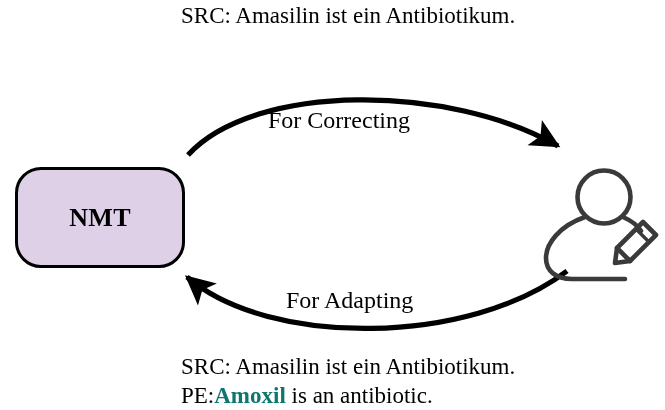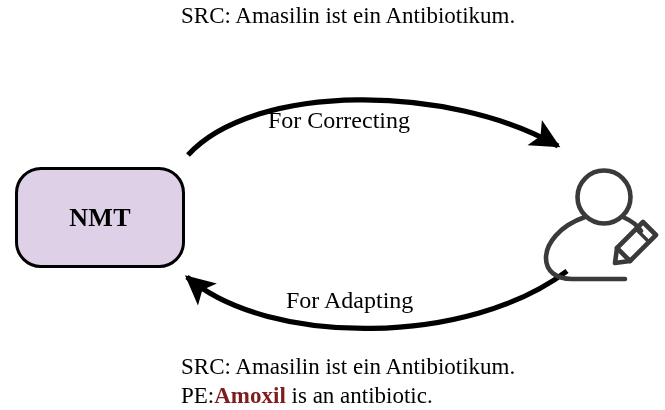--- a/index.html
+++ b/index.html
@@ -34,21 +34,21 @@
     white-space: nowrap;
   }
   .text-line {
     display: block;
     white-space: nowrap;
   }
   .tag {
     font-weight: normal;
   }
   .hl-red {
-    color: #7f1d1d;
+    color: #0f766e;
     font-weight: bold;
   }
 
   #top-text-block  { left: 181px; top: 1px;   }
   #bottom-text-block { left: 181px; top: 352px; }
 
   
   #nmt-system-node {
     position: absolute;
     left: 15px;

